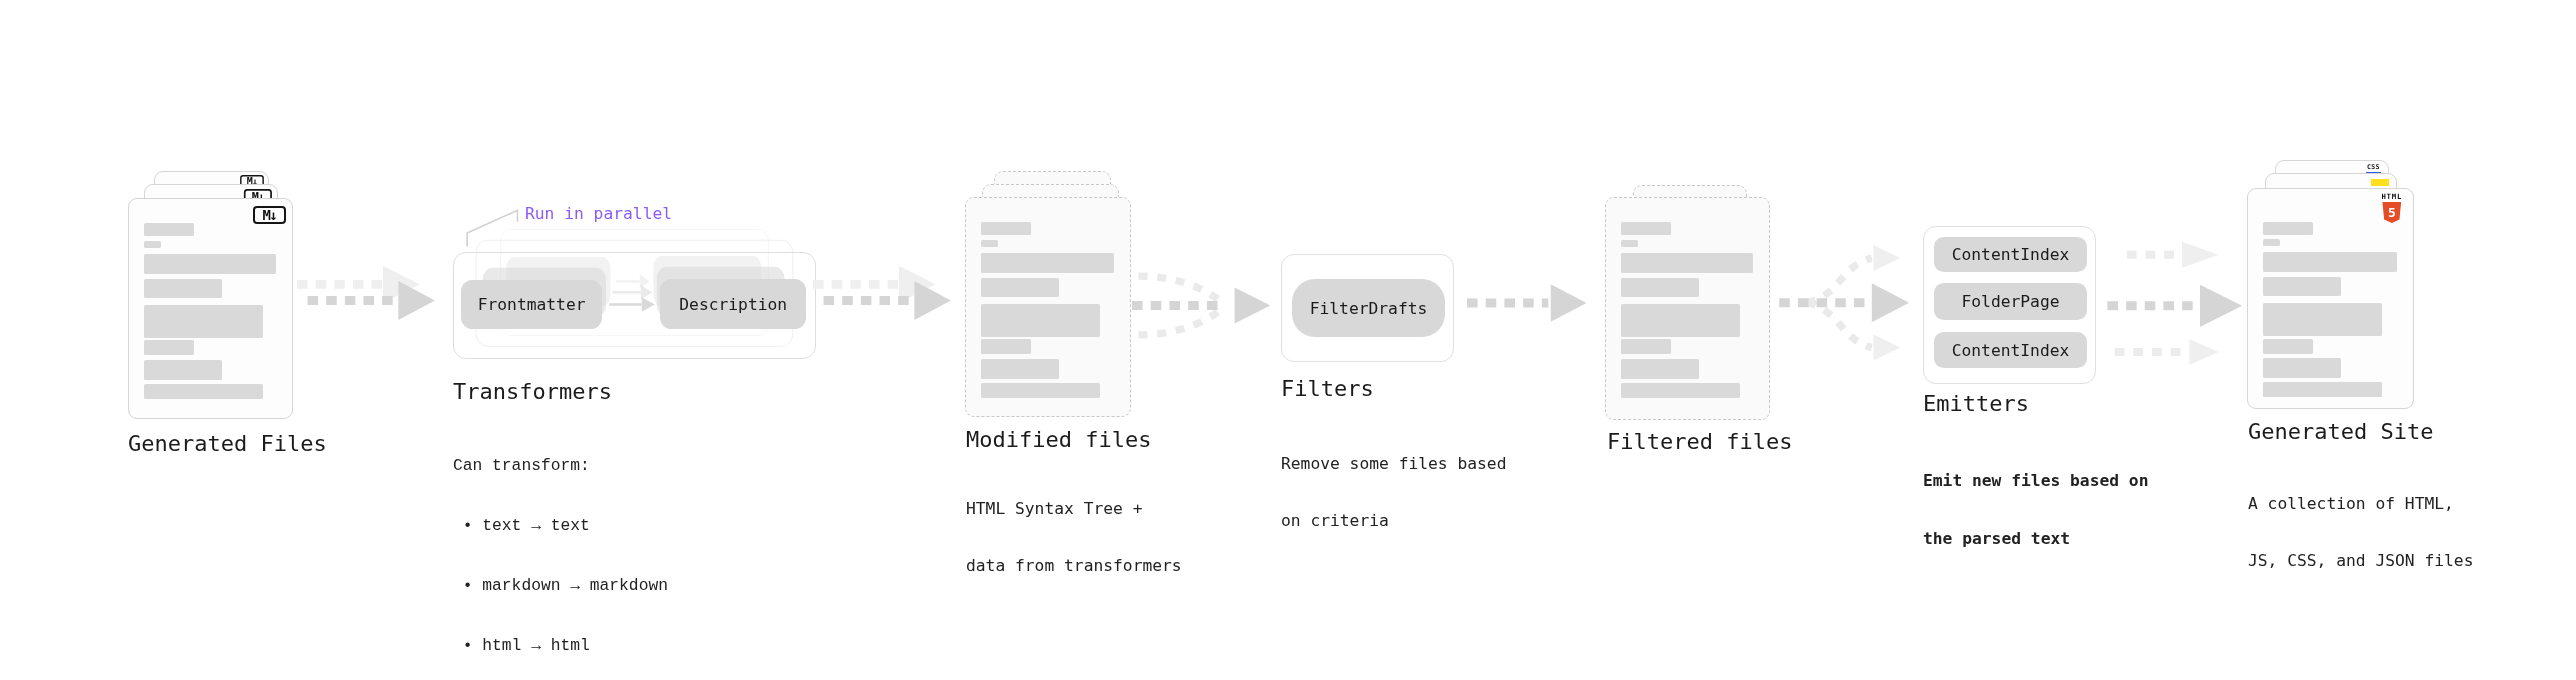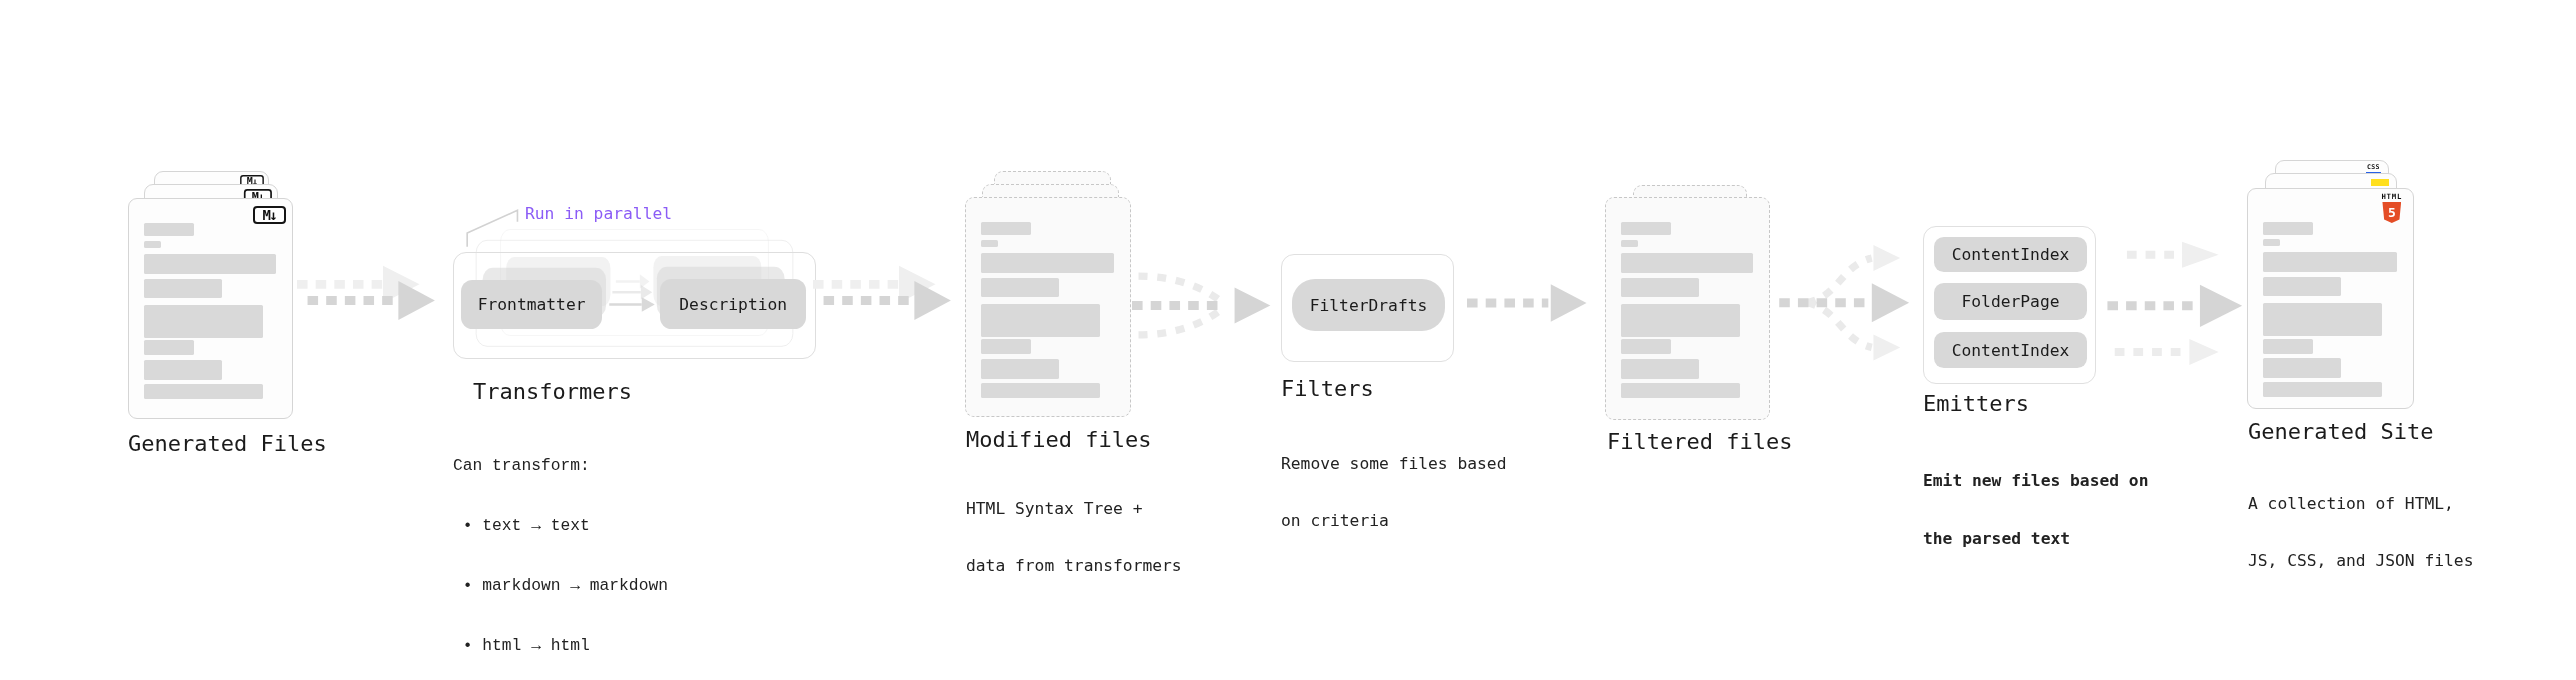--- a/index.html
+++ b/index.html
@@ -114,21 +114,21 @@
     <div class="pill pill-de">Description</div>
     <svg class="minarrow" width="52" height="23" viewBox="0 0 64 28">
       <line x1="4" y1="14" x2="44" y2="14" stroke="#d9d9d9" stroke-width="3"></line>
       <polygon points="44,5 60,14 44,23" fill="#d9d9d9"></polygon>
     </svg>
   </div>
   <svg class="abs" style="left:455px;top:202px;" width="73" height="49" viewBox="0 0 90 60">
     <path d="M 15 55 L 15 38 L 77 10 L 77 24" fill="none" stroke="#d2d2d2" stroke-width="2"></path>
   </svg>
   <div class="callout-text" style="left:525px;top:204px;">Run in parallel</div>
-  <div class="stage-label" style="left:473px;top:379px;">Transformers</div>
+  <div class="stage-label" style="left:453px;top:379px;">Transformers</div>
   <div class="stage-desc lh27" style="left:453px;top:417px;">
     <div>Can transform:</div>
     <div> • text → text</div>
     <div> • markdown → markdown</div>
     <div> • html → html</div>
   </div>
 
   <svg class="abs" style="left:813px;top:264px;" width="146" height="61" viewBox="0 0 180 75">
     <line class="lt" x1="0" y1="25" x2="106" y2="25"></line>
     <polygon class="ltf" points="106,2 151,25 106,48"></polygon>
@@ -155,21 +155,21 @@
   </div>
 
   <svg class="abs" style="left:1132px;top:268px;" width="140" height="75" viewBox="0 0 172 92">
     <path class="ltc" d="M 8 10 C 50 10 85 22 108 40"></path>
     <path class="ltc" d="M 8 82 C 50 82 85 70 108 52"></path>
     <line class="dk" x1="0" y1="46" x2="112" y2="46"></line>
     <polygon class="dkf" points="126,24 170,46 126,68"></polygon>
   </svg>
 
   <div class="obox" style="left:1281px;top:254px;width:173px;height:108px;"></div>
-  <div class="pill" style="left:1292px;top:279px;width:153px;height:52px;border-radius:23px;">FilterDrafts</div>
+  <div class="pill" style="left:1292px;top:279px;width:153px;height:58px;border-radius:23px;">FilterDrafts</div>
   <div class="stage-label" style="left:1281px;top:376px;">Filters</div>
   <div class="stage-desc" style="left:1281px;top:417px;">
     <div>Remove some files based</div>
     <div>on criteria</div>
   </div>
 
   <svg class="abs" style="left:1467px;top:276px;" width="122" height="54" viewBox="0 0 150 66">
     <line class="dk" x1="0" y1="33" x2="100" y2="33"></line>
     <polygon class="dkf" points="103,10 147,33 103,56"></polygon>
   </svg>

